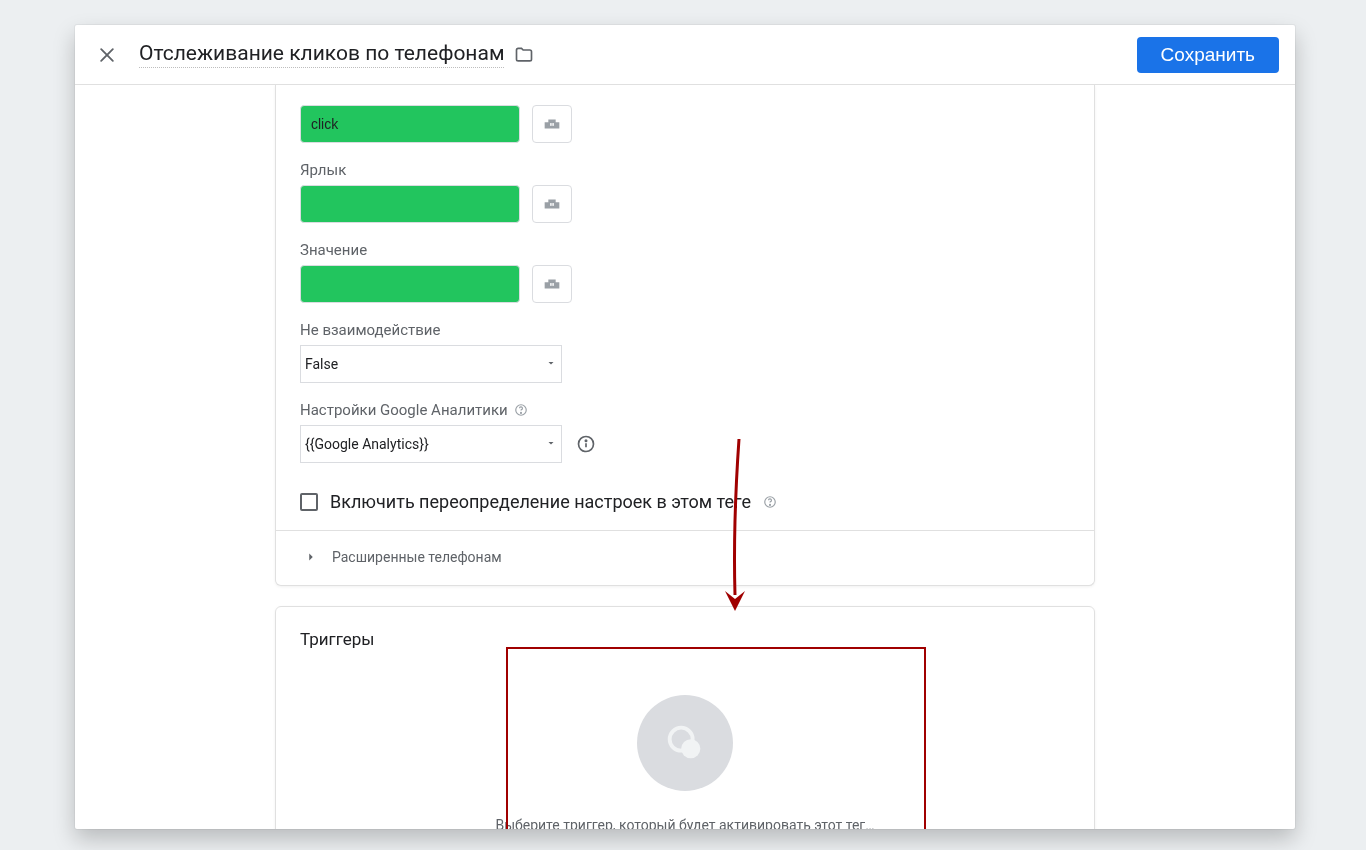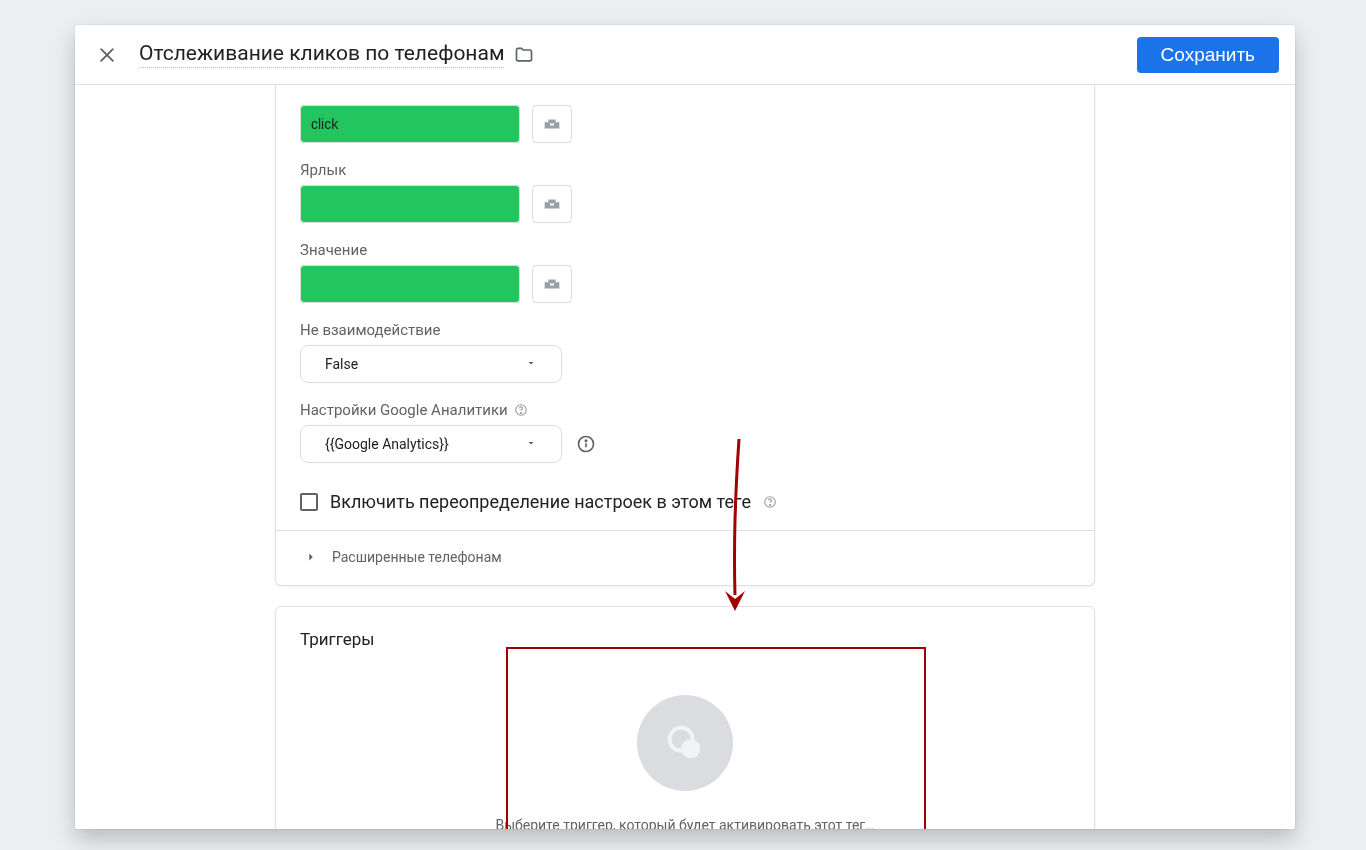--- a/index.html
+++ b/index.html
@@ -77,22 +77,22 @@
     background:#22c55e;
   }
   .brick-btn {
     width: 40px; height: 38px;
     border: 1px solid #dadce0; border-radius: 4px;
     background:#fff; display:flex; align-items:center; justify-content:center;
     color:#9aa0a6; cursor:pointer;
   }
   .select {
     width: 262px; height: 38px;
-    border: 1px solid #dadce0; border-radius: 8px;
-    padding: 0 24px; font-size: 14px; color:#202124;
+    border: 1px solid #dadce0; border-radius: 0;
+    padding: 0 4px; font-size: 14px; color:#202124;
     background:#fff;
     display:flex; align-items:center; justify-content:space-between;
     cursor:pointer;
   }
   .select .caret { color:#5f6368; }
   .info-icon-outline {
     width:24px; height:24px; display:flex; align-items:center; justify-content:center;
     color:#5f6368;
   }
   .help-icon { color:#9aa0a6; display:inline-flex; }

